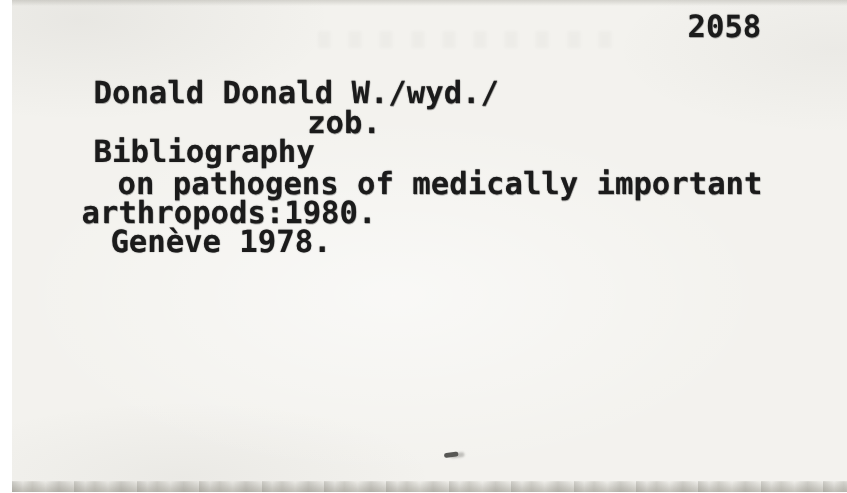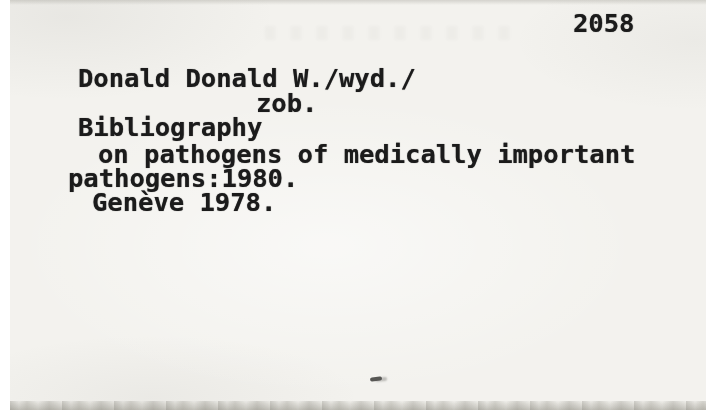--- a/index.html
+++ b/index.html
@@ -85,21 +85,21 @@
 
 
   <div class="tline" style="left:68px; top:66px;">Donald Donald W./wyd./</div>
 
   <div class="tline" style="left:246px; top:91px;">zob.</div>
 
   <div class="tline" style="left:68px; top:115px;">Bibliography</div>
 
   <div class="tline" style="left:88px; top:142px;text-align:center;">on pathogens of medically important</div>
 
-  <div class="tline" style="left:58px; top:166px;">pathogens:1980.</div>
+  <div class="tline" style="left:58px; top:166px;">arthropods:1980.</div>
 
   <div class="tline" style="left:82px; top:190px;">Genève 1978.</div>
 
   <div class="ink-smudge"></div>
 
   <div class="edge-bottom"></div>
 
 </div>
 
 </body></html>

